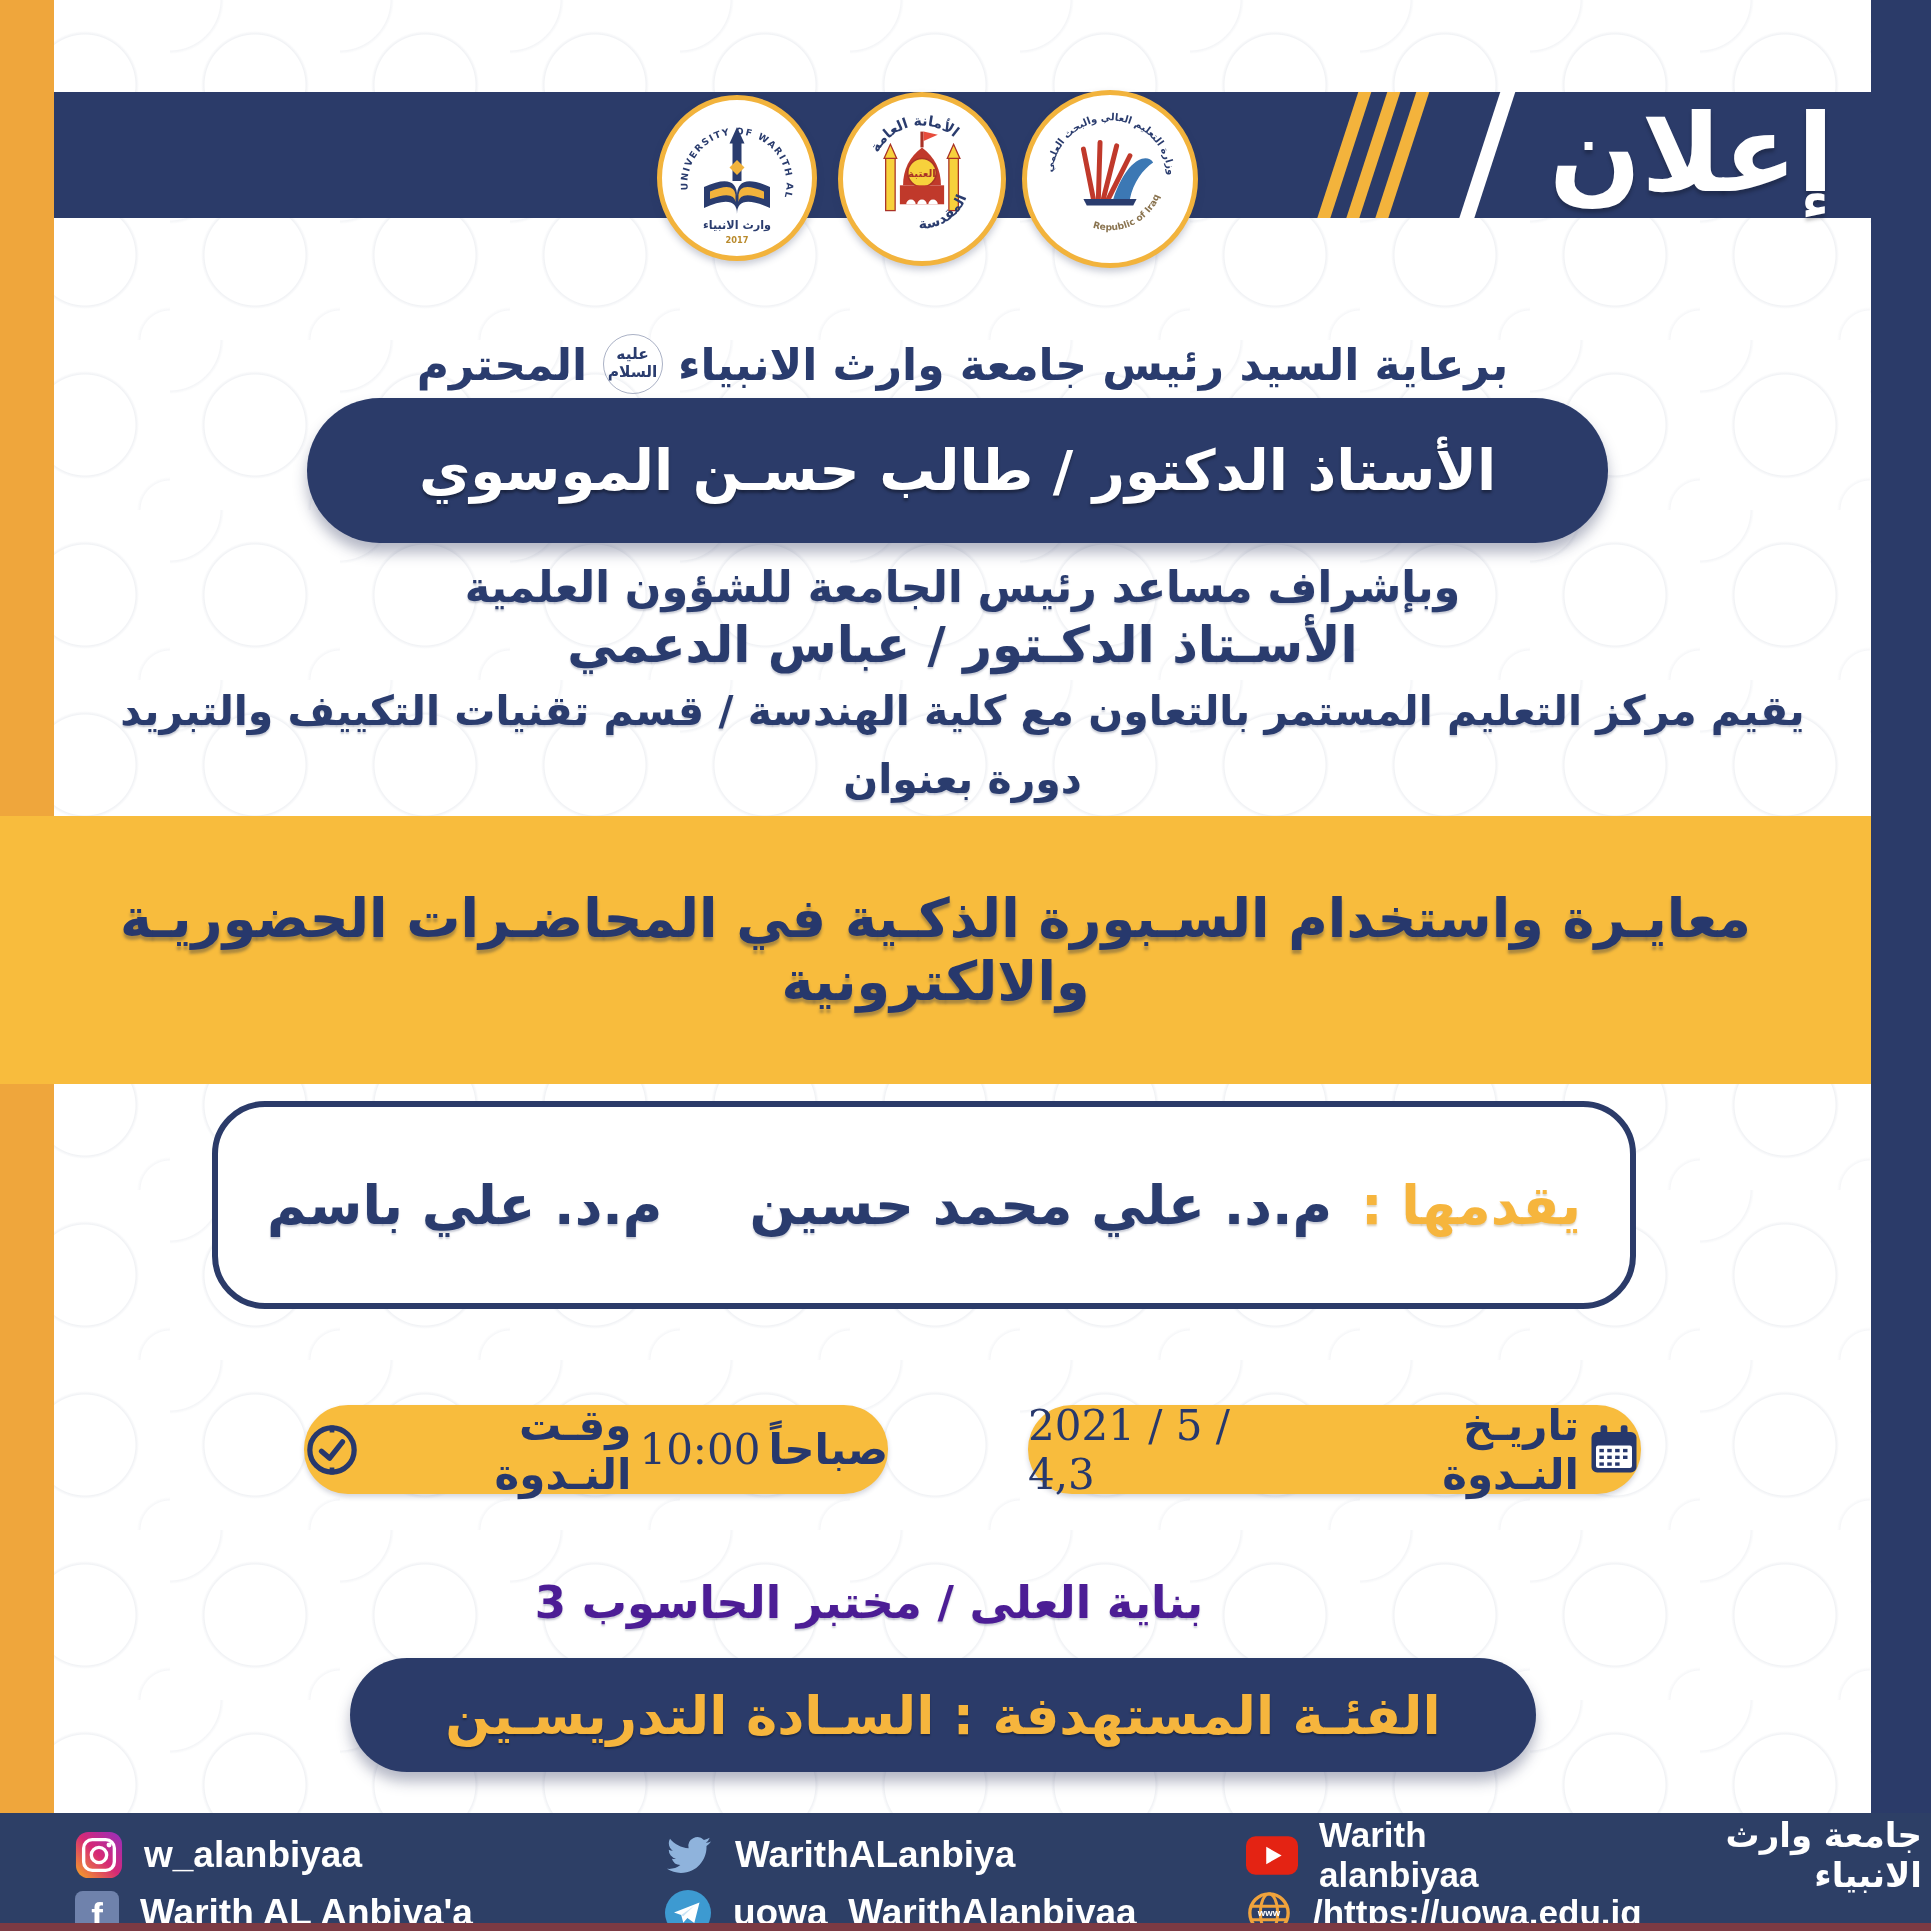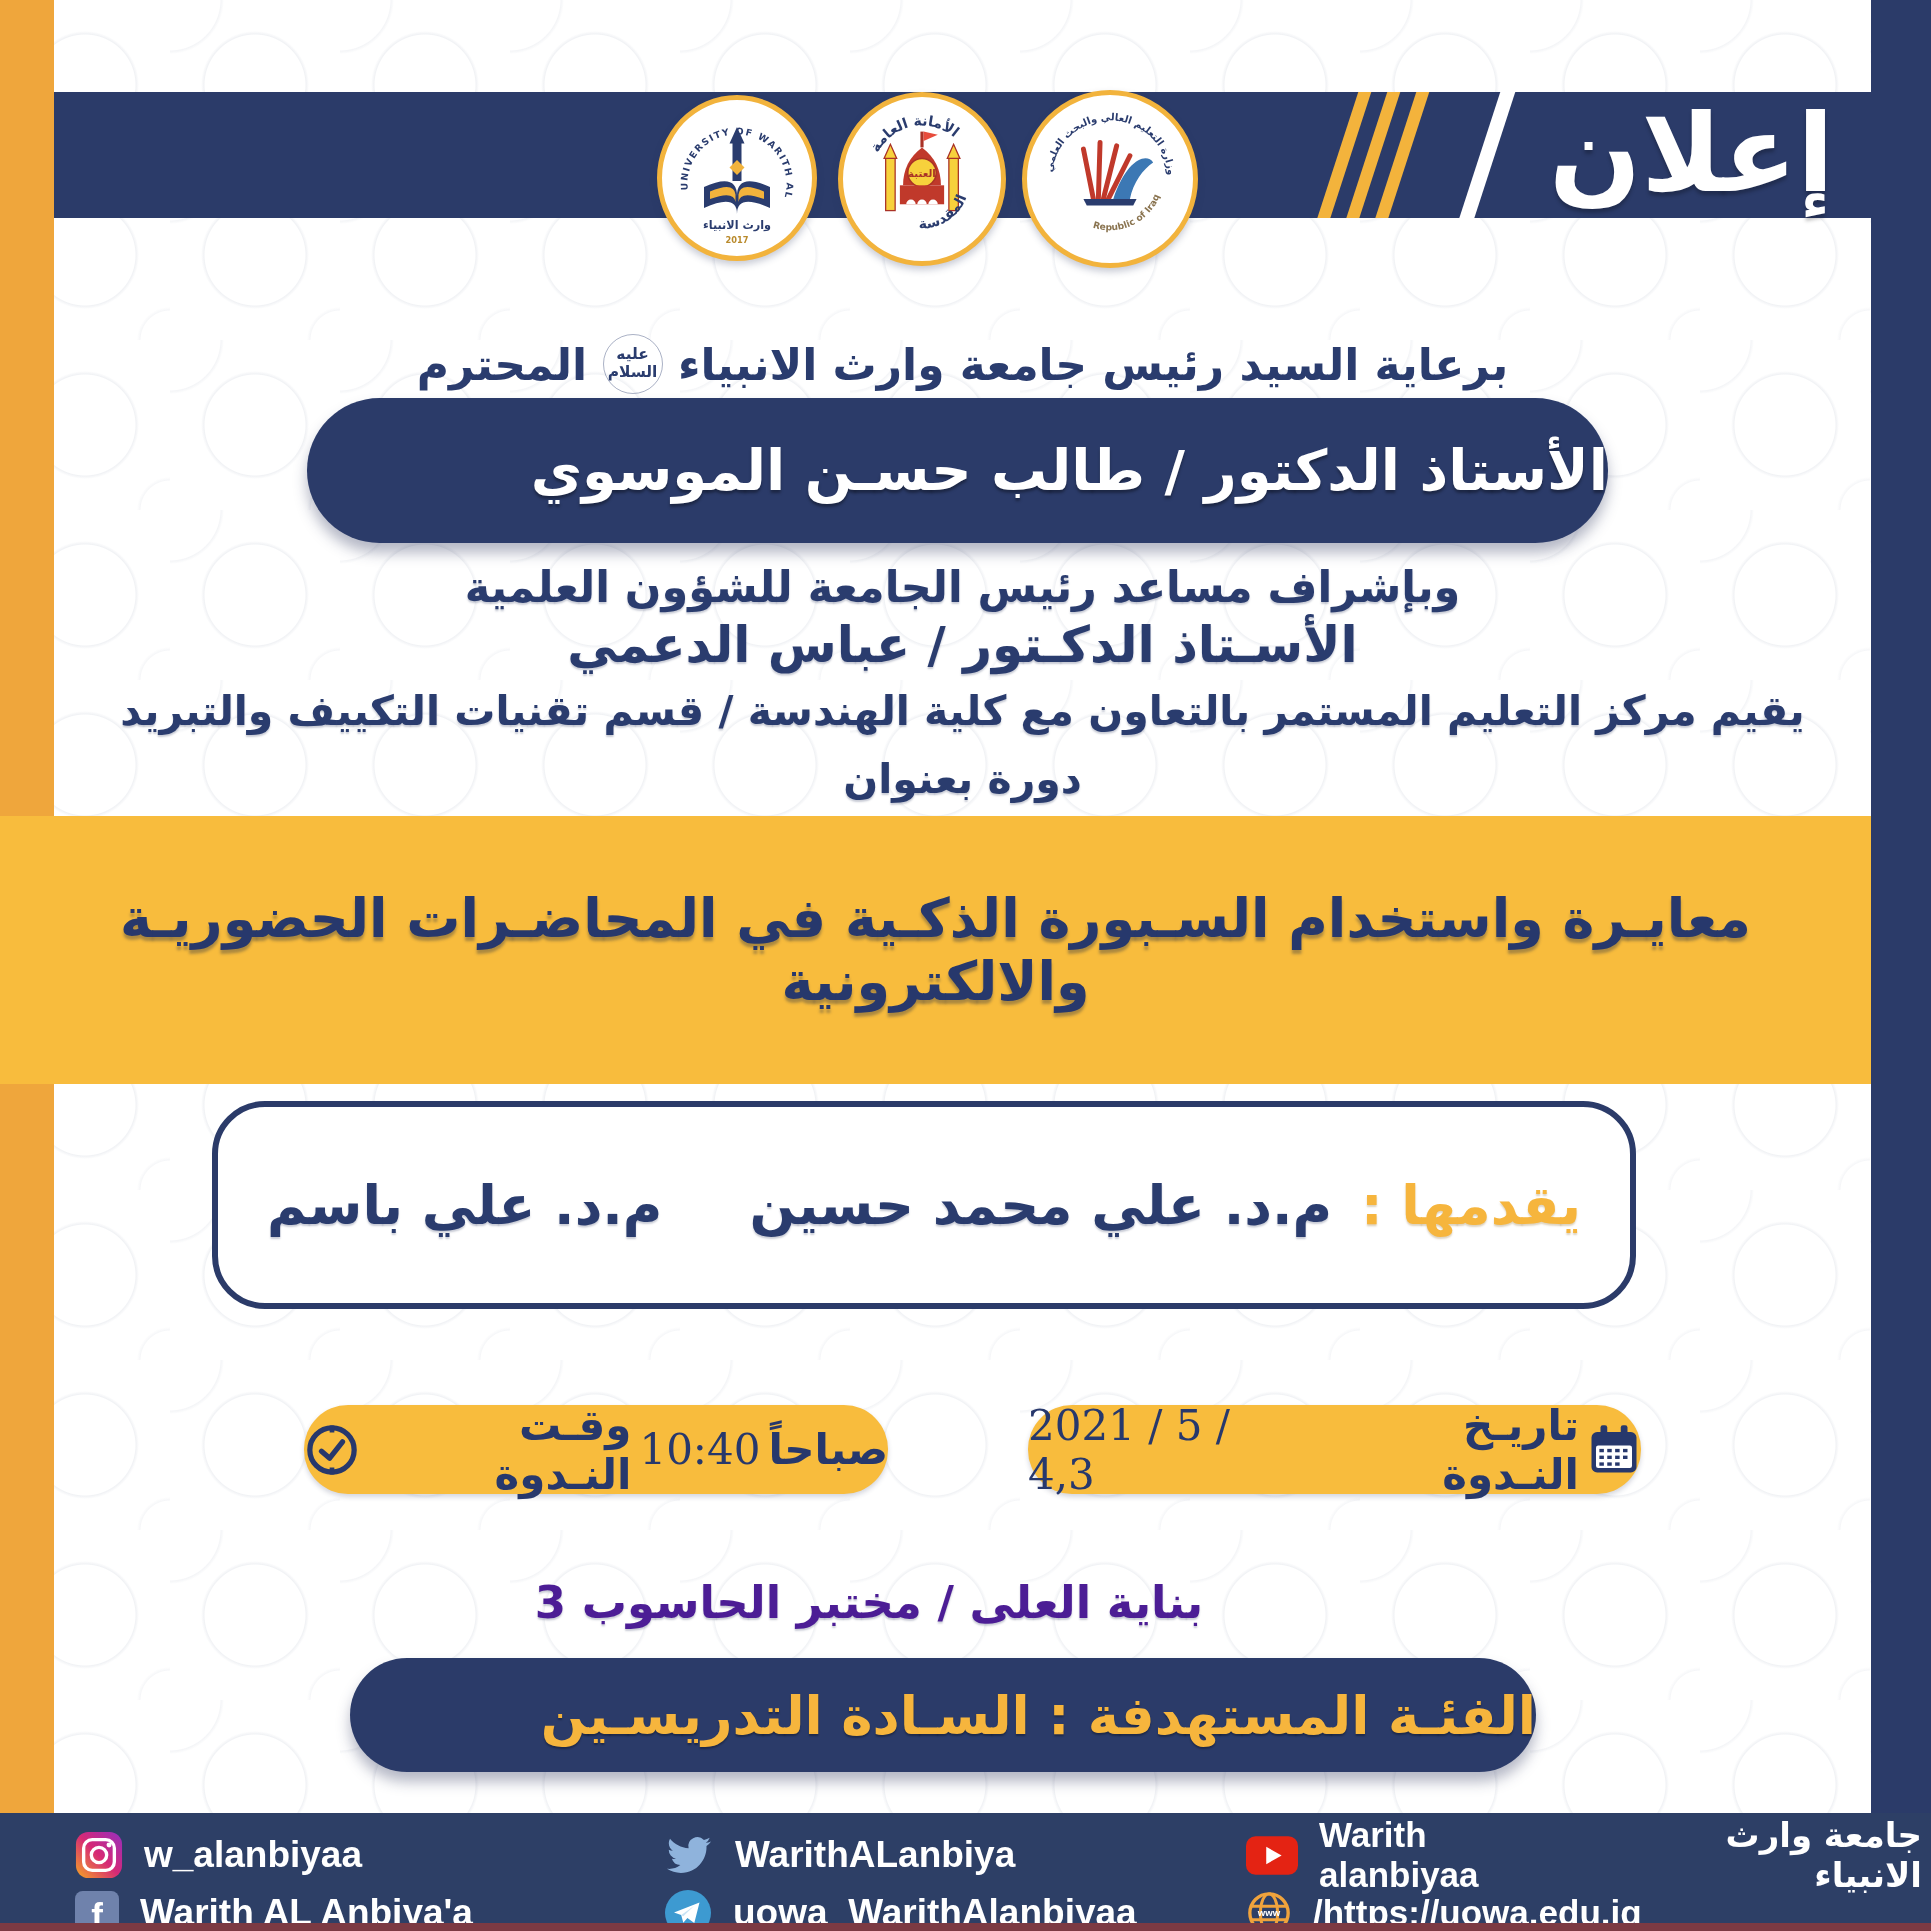--- a/index.html
+++ b/index.html
@@ -37,21 +37,21 @@
   .logo-shrine { left:838px; top:92px; width:168px; height:174px; }
   .logo-ministry { left:1022px; top:90px; width:176px; height:178px; }
 
   
   .navy { color:#2A3C6E; }
   .center-line { position:absolute; left:54px; width:1817px; text-align:center; direction:rtl; font-weight:bold; }
   .patronage { top:330px; height:68px; display:flex; justify-content:center; align-items:center; gap:15.4px; font-size:44px; }
   .medallion { display:inline-flex; flex-direction:column; align-items:center; justify-content:center;
     font-size:15.4px; line-height:1.15; font-weight:bold; color:#2A3C6E;
     border:1.9px solid rgba(42,60,110,.4); border-radius:50%; width:60px; height:60px; }
-  .pill-navy { position:absolute; background:#2B3B69; display:flex; align-items:center; 
+  .pill-navy { position:absolute; background:#2B3B69; display:flex; align-items:center; justify-content:center;
     box-shadow:0 9.7px 13.5px rgba(40,50,90,.35); direction:rtl; }
   .patron-pill { left:307px; top:398px; width:1301px; height:145px; border-radius:77px;
     color:#fff; font-size:56px; font-weight:bold; text-shadow:0 2.9px 2.9px rgba(0,0,0,.35); }
   .supervision { top:562px; font-size:43px; text-shadow:0 1.9px 1.9px rgba(40,50,90,.25); }
   .supervisor  { top:616px; font-size:50px; text-shadow:0 1.9px 1.9px rgba(40,50,90,.25); }
   .organizer   { top:687px; font-size:41px; text-shadow:0 1.9px 1.9px rgba(40,50,90,.25); }
   .course-intro{ top:755px; font-size:41px; text-shadow:0 1.9px 1.9px rgba(40,50,90,.25); }
 
   
   .title-band { position:absolute; left:0; top:816px; width:1871px; height:268px; background:#F8BC3D;
@@ -213,21 +213,21 @@
   </div>
 
   <div class="info-pill time-pill">
     <svg width="56" height="56" viewBox="0 0 48 48">
       <circle cx="24" cy="24" r="19" fill="none" stroke="#27386C" stroke-width="4.5"></circle>
       <line x1="24" y1="3" x2="24" y2="9" stroke="#27386C" stroke-width="4"></line>
       <line x1="24" y1="39" x2="24" y2="45" stroke="#27386C" stroke-width="4"></line>
       <polyline points="15,25 22,31 33,17" fill="none" stroke="#27386C" stroke-width="4.5" stroke-linecap="round" stroke-linejoin="round"></polyline>
     </svg>
     <span class="ar">وقـت النـدوة</span>
-    <span class="num">10:40</span>
+    <span class="num">10:00</span>
     <span class="ar">صباحاً</span>
   </div>
 
   <div class="info-pill date-pill">
     <span class="num">2021 / 5 / 4,3</span>
     <span class="ar">تاريـخ النـدوة</span>
     <svg width="54" height="54" viewBox="0 0 48 48">
       <rect x="4" y="8" width="40" height="36" rx="5" fill="#27386C"></rect>
       <rect x="12" y="2" width="6" height="10" rx="2" fill="#27386C"></rect>
       <rect x="30" y="2" width="6" height="10" rx="2" fill="#27386C"></rect>

